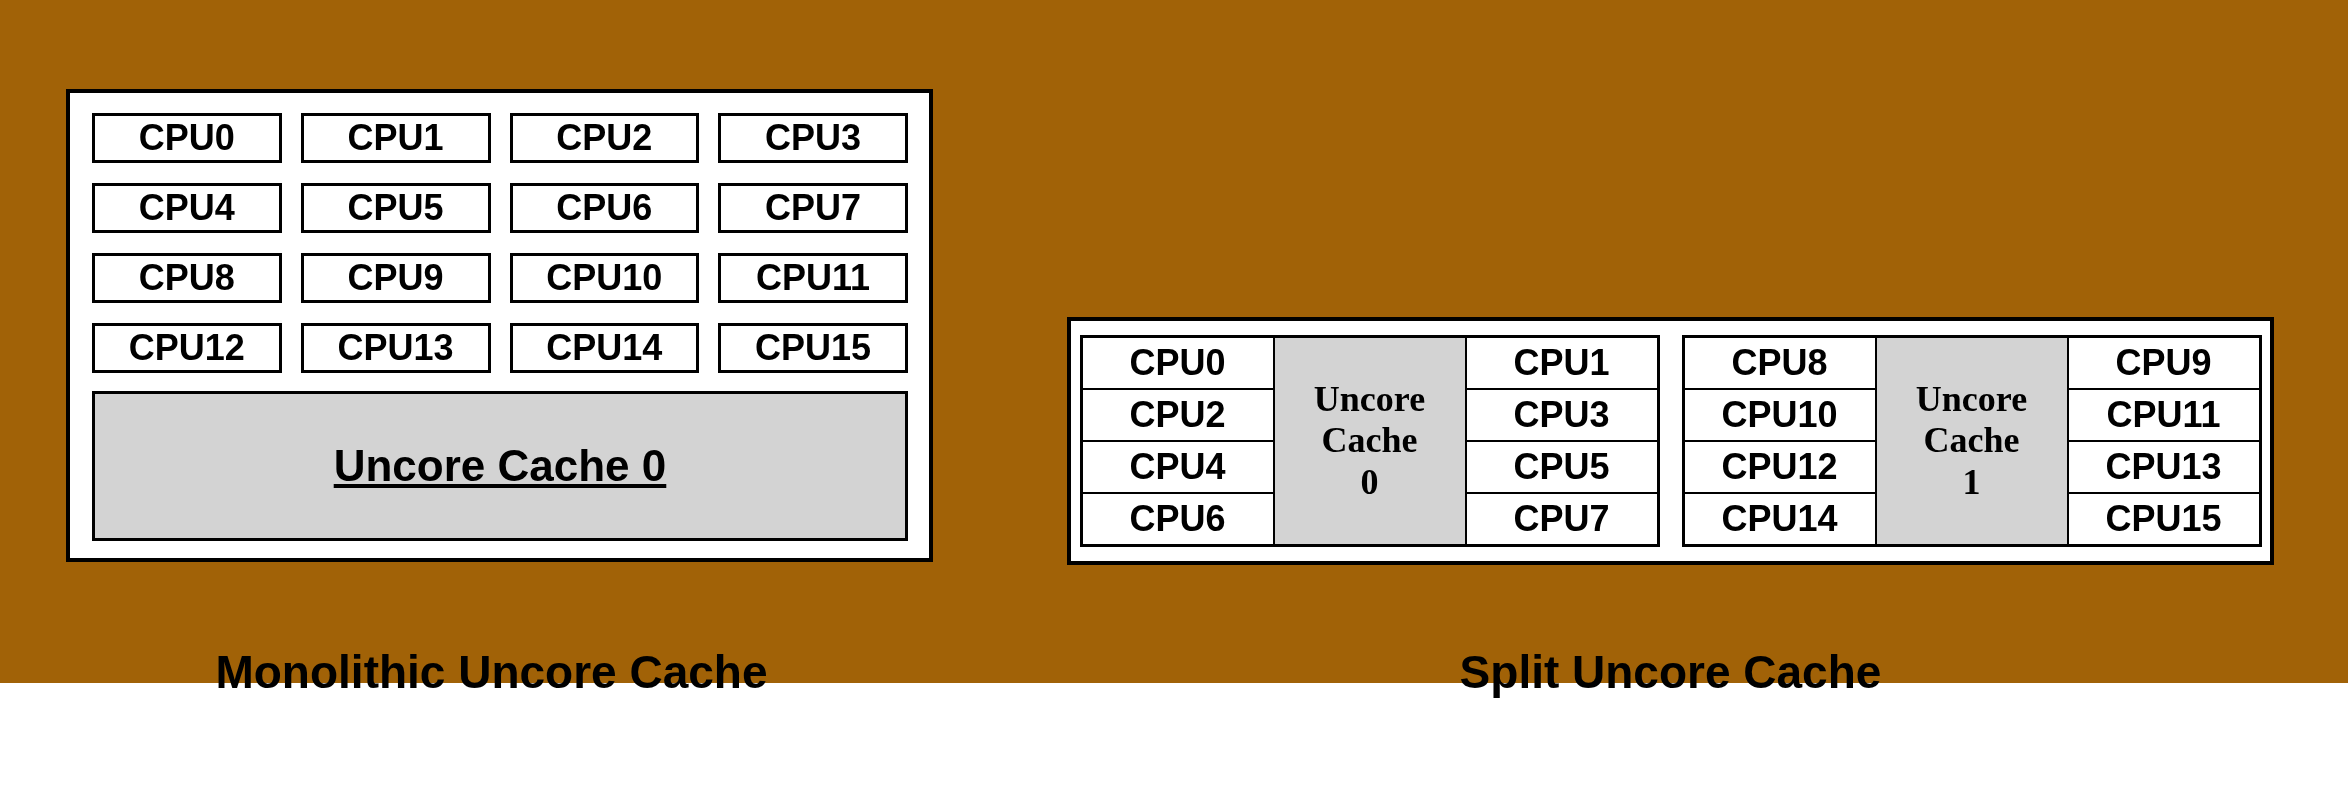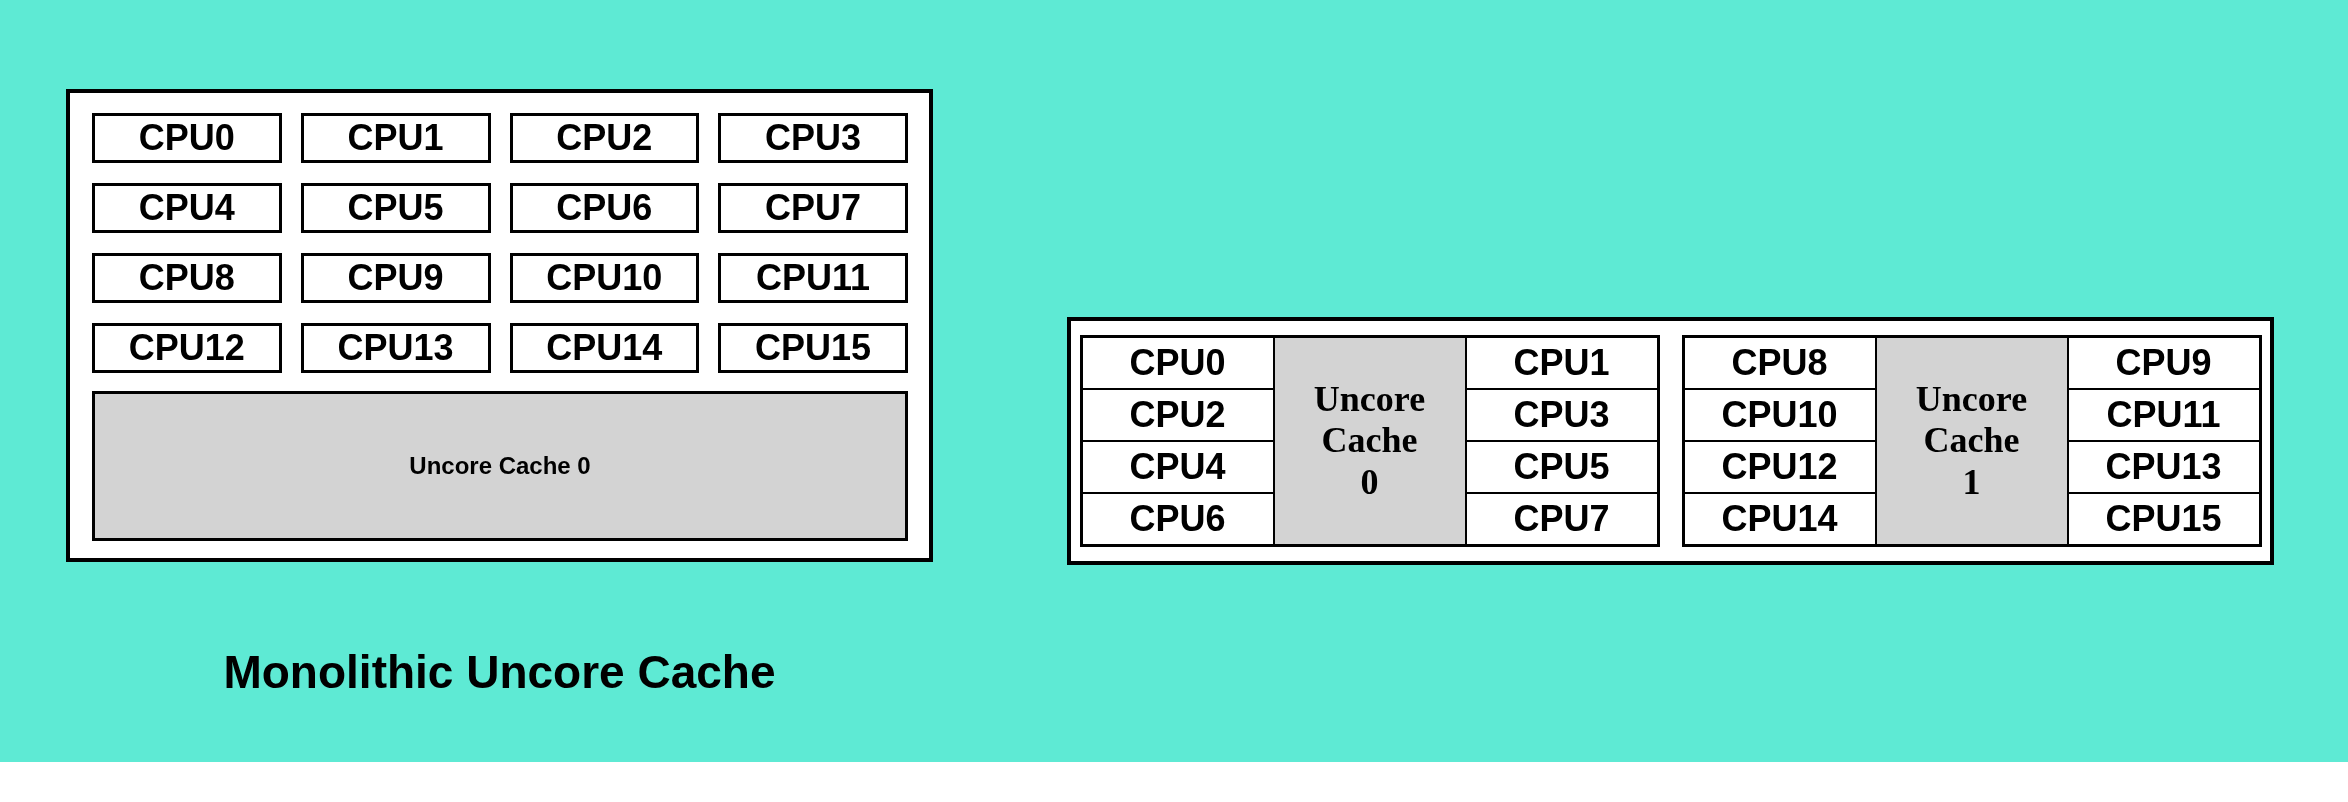--- a/index.html
+++ b/index.html
@@ -11,22 +11,22 @@
     width: 2348px;
     height: 802px;
     overflow: hidden;
     font-family: "Liberation Sans", sans-serif;
     font-weight: bold;
     color: #000000;
   }
   .canvas {
     position: relative;
     width: 2348px;
-    height: 762px;
-    background: #5eead4;
+    height: 683px;
+    background: #a16207;
   }
 
   
   .mono-diagram {
     position: absolute;
     left: 66px;
     top: 89px;
     width: 867px;
     height: 473px;
     border: 4px solid #000;
@@ -55,22 +55,23 @@
   }
   .mono-cache {
     margin-top: 18px;
     flex: 1;
     box-sizing: border-box;
     border: 3px solid #000;
     background: #d3d3d3;
     display: flex;
     align-items: center;
     justify-content: center;
-    font-size: 24px;
+    font-size: 44px;
     line-height: 1;
+    text-decoration: underline;
   }
 
   
   .split-diagram {
     position: absolute;
     left: 1067px;
     top: 317px;
     width: 1207px;
     height: 248px;
     border: 4px solid #000;
@@ -108,21 +109,21 @@
 
   
   .caption {
     position: absolute;
     top: 646px;
     text-align: center;
     font-size: 46px;
     line-height: 1.15;
     white-space: nowrap;
   }
-  .mono-caption  { left: 66px;   width: 867px;  }
+  .mono-caption  { left: 58px;   width: 867px;  }
   .split-caption { left: 1067px; width: 1207px; }
 </style>
 </head>
 <body>
 
 <div class="canvas">
 
   <div class="mono-diagram">
     <div class="cpu-grid">
       <div class="cpu-box">CPU0</div>
@@ -194,14 +195,15 @@
           <td>CPU13</td>
         </tr>
         <tr>
           <td>CPU14</td>
           <td>CPU15</td>
         </tr>
       </tbody>
     </table>
 
   </div>
+  <div class="caption split-caption">Split Uncore Cache</div>
 
 </div>
 
 </body></html>

